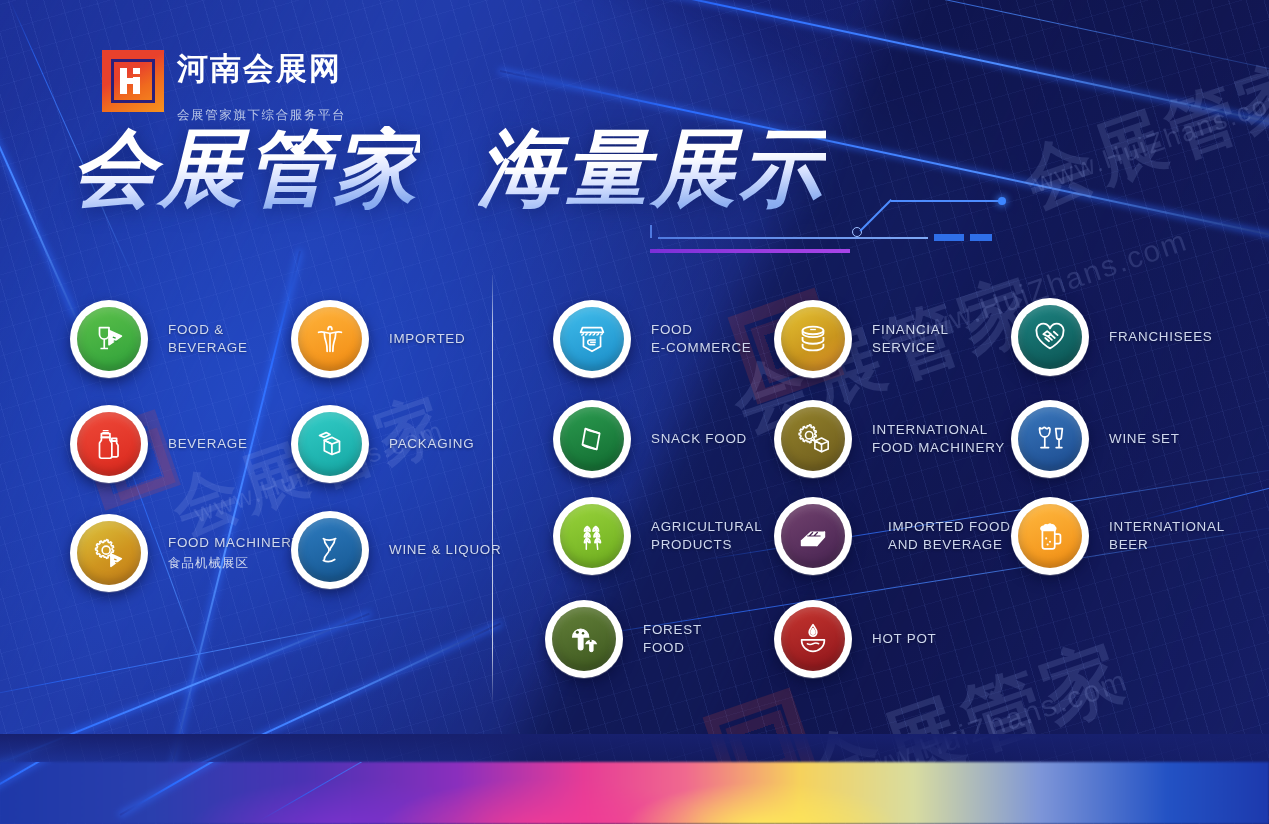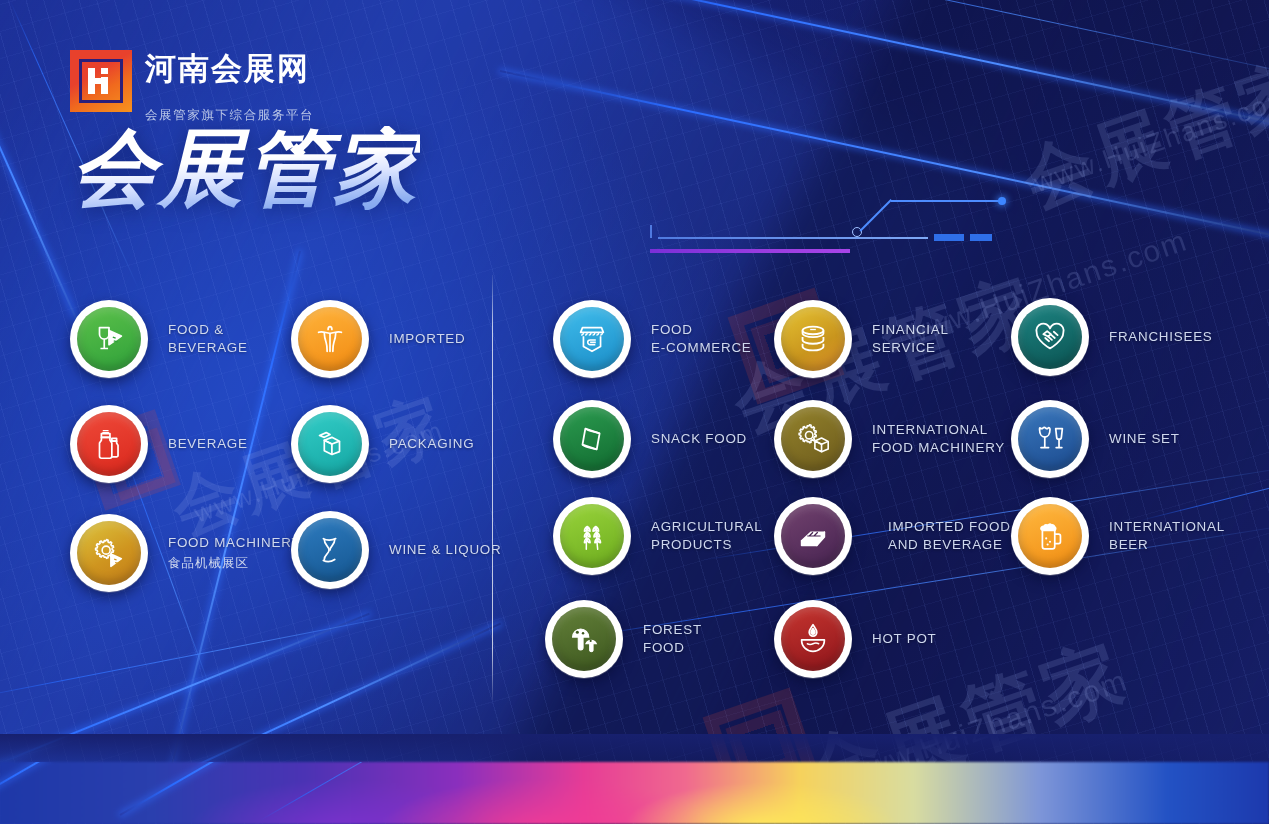--- a/index.html
+++ b/index.html
@@ -73,21 +73,21 @@
     width:92px; height:92px;
     border:13px solid rgba(226,70,56,0.17);
     transform:rotate(-19deg);
   }
   .wm-logo:after{
     content:""; position:absolute; left:16px; top:16px; width:36px; height:36px;
     box-shadow:0 0 0 11px rgba(226,70,56,0.15);
   }
 
   
-  .brand{ position:absolute; left:70px; top:50px; display:flex; align-items:flex-start; gap:13px; }
+  .brand{ position:absolute; left:102px; top:50px; display:flex; align-items:flex-start; gap:13px; }
   .brand-mark{
     width:62px; height:62px; position:relative; flex:none;
     background:linear-gradient(150deg,#e8412c 0%,#e8412c 38%,#f06a1e 62%,#f7931e 100%);
   }
   .brand-mark .inner-sq{
     position:absolute; left:9px; top:9px; right:9px; bottom:9px;
     border:3px solid #2b1f7a;
   }
   .brand-mark .h-glyph{
     position:absolute; left:50%; top:50%; transform:translate(-50%,-50%);
@@ -240,20 +240,21 @@
       </div>
     </div>
     <div class="brand-text">
       <div class="brand-title">河南会展网</div>
       <div class="brand-sub">会展管家旗下综合服务平台</div>
     </div>
   </div>
 
   <div class="headline">
     <div class="hl-word">会展管家</div>
+    <div class="hl-word">海量展示</div>
   </div>
 
   <div class="deco">
     <div class="tickA"></div>
     <div class="lineA"></div>
     <div class="dash1"></div>
     <div class="dash2"></div>
     <div class="purple"></div>
   </div>
   <div class="deco" style="left:852px; top:227px; width:20px; height:20px;">

